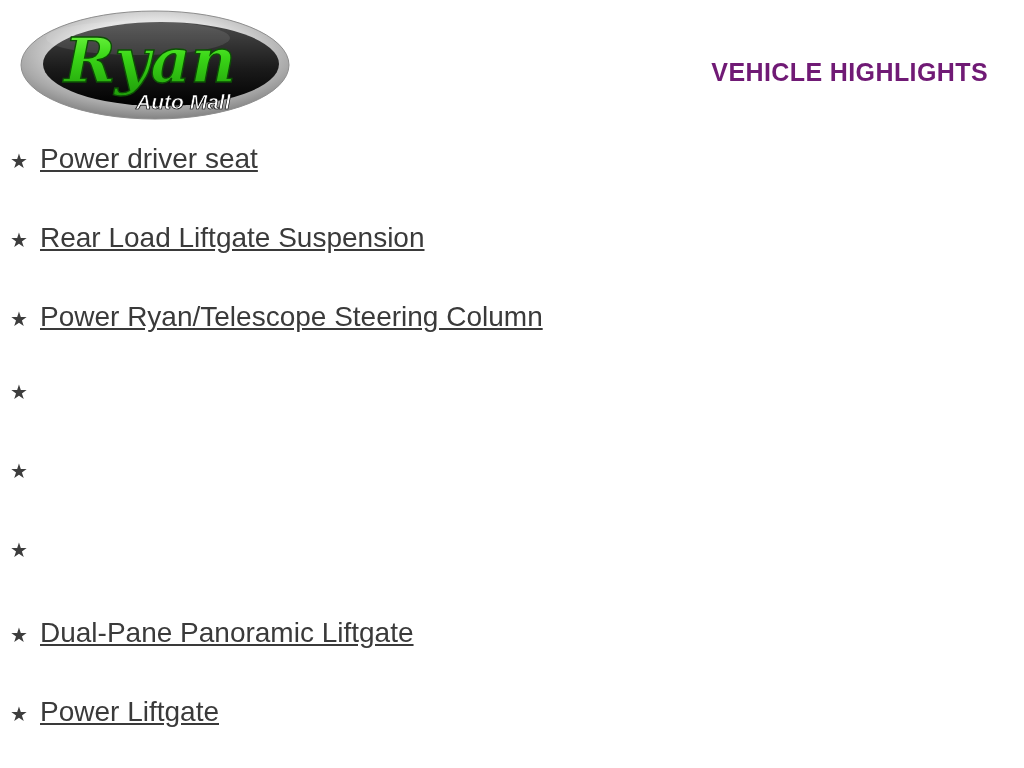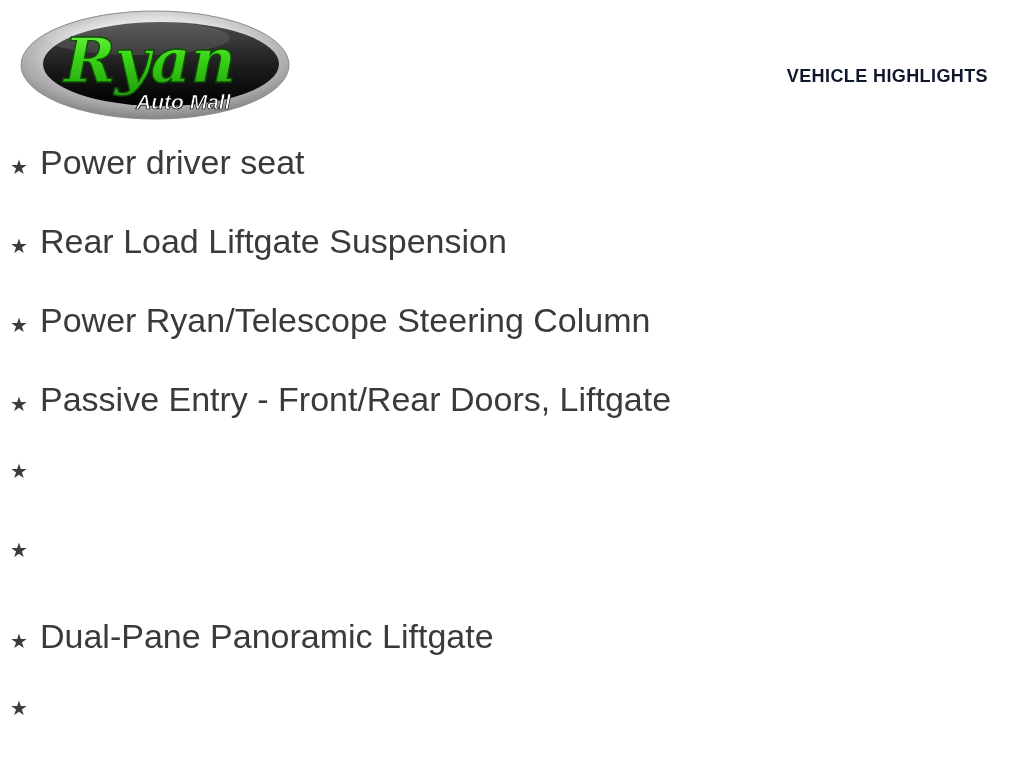--- a/index.html
+++ b/index.html
@@ -37,24 +37,24 @@
     height: 115px;
   }
 
   .logo svg {
     display: block;
   }
 
   .highlights-title {
     position: absolute;
     right: 36px;
-    top: 66px;
-    font-size: 18px;
+    top: 58px;
+    font-size: 25px;
     font-weight: bold;
-    color: #0f172a;
+    color: #701a75;
     letter-spacing: 0.4px;
     white-space: nowrap;
   }
 
   
   .features {
     position: absolute;
     left: 0;
     top: 145px;
     width: 1024px;
@@ -74,24 +74,25 @@
     display: inline-block;
     width: 30px;
     flex: 0 0 30px;
     font-size: 20px;
     line-height: 1;
     color: #3d3d3d;
     text-align: left;
   }
 
   .feature-label {
-    font-size: 34px;
+    font-size: 28px;
     color: #3a3a3a;
     line-height: 1;
     white-space: nowrap;
+    text-decoration: underline;
   }
 </style>
 </head>
 <body>
 
 <div class="page">
 
   <div class="header">
 
     <div class="logo">
@@ -139,30 +140,30 @@
     <li class="feature-item">
       <span class="star-icon">★</span>
       <span class="feature-label">Rear Load Liftgate Suspension</span>
     </li>
     <li class="feature-item">
       <span class="star-icon">★</span>
       <span class="feature-label">Power Ryan/Telescope Steering Column</span>
     </li>
     <li class="feature-item">
       <span class="star-icon">★</span>
-      <span class="feature-label">Passive Entry - Front/Rear Doors, Liftgate</span>
     </li>
     <li class="feature-item">
       <span class="star-icon">★</span>
     </li>
     <li class="feature-item">
       <span class="star-icon">★</span>
     </li>
     <li class="feature-item">
       <span class="star-icon">★</span>
       <span class="feature-label">Dual-Pane Panoramic Liftgate</span>
     </li>
     <li class="feature-item">
       <span class="star-icon">★</span>
+      <span class="feature-label">Power Liftgate</span>
     </li>
   </ul>
 
 </div>
 
 </body></html>

